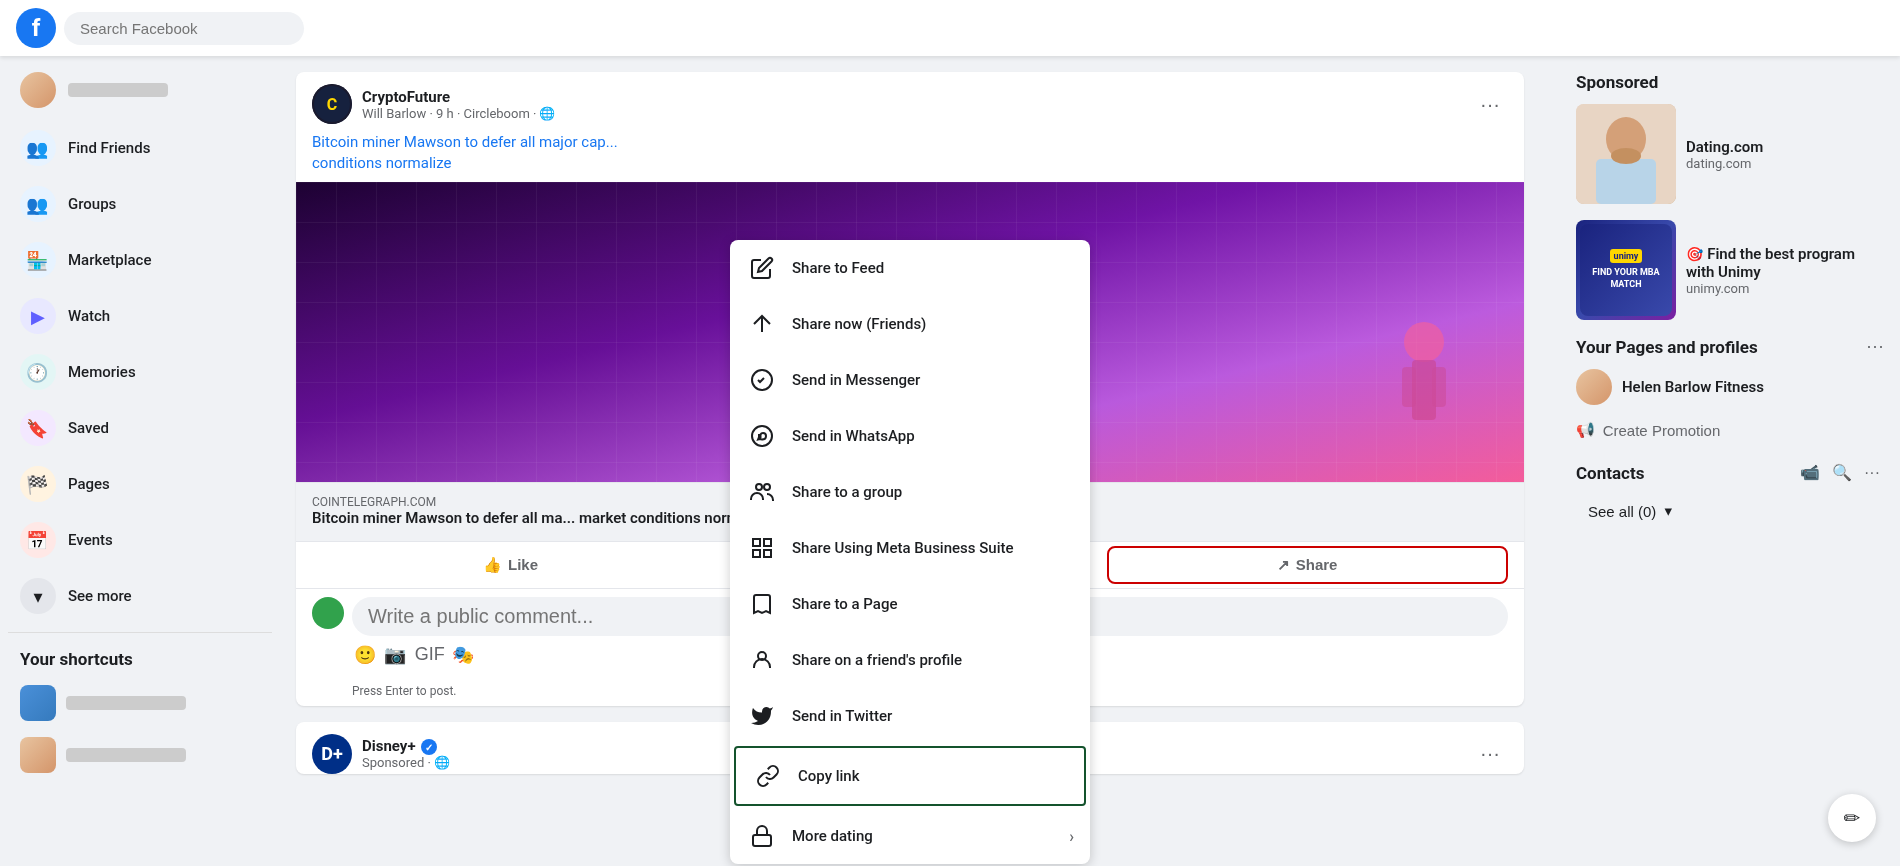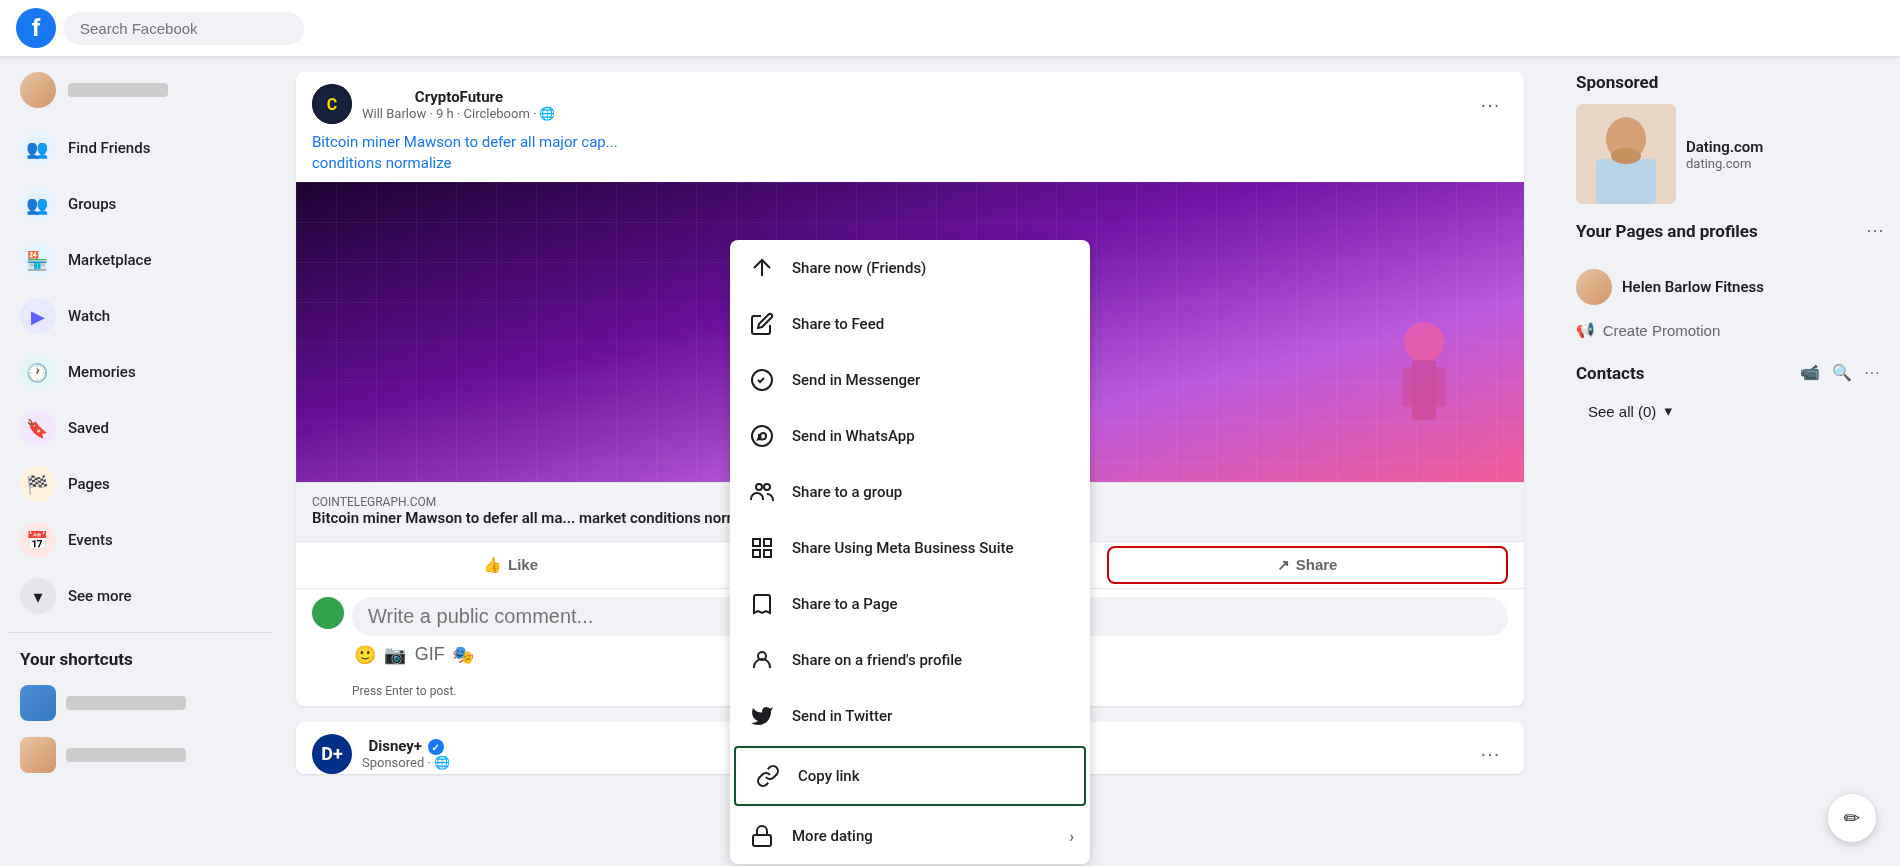--- a/index.html
+++ b/index.html
@@ -172,21 +172,21 @@
       font-weight: bold;
       font-size: 14px;
       flex-shrink: 0;
       overflow: hidden;
       position: relative;
     }
     .post-avatar-crypto {
       background: linear-gradient(135deg, #1a1a2e, #16213e);
       color: #ffd700;
     }
-    .post-author-info { display: flex; flex-direction: column; align-items: center; }
+    .post-author-info { display: flex; flex-direction: column; }
     .post-author-name { font-weight: 700; font-size: 15px; color: #1c1e21; }
     .post-author-sub { font-size: 13px; color: #65676b; display: flex; align-items: center; gap: 4px; }
     .post-menu-btn {
       background: none;
       border: none;
       cursor: pointer;
       padding: 8px;
       border-radius: 50%;
       font-size: 20px;
       color: #65676b;
@@ -353,21 +353,21 @@
       padding: 4px;
     }
     .sponsored-info { display: flex; flex-direction: column; justify-content: center; }
     .sponsored-name { font-weight: 600; font-size: 15px; }
     .sponsored-url { font-size: 13px; color: #65676b; }
 
     .right-section-title {
       font-size: 17px;
       font-weight: 700;
       color: #1c1e21;
-      margin: 16px 0 28px;
+      margin: 16px 0 12px;
       display: flex;
       align-items: center;
       justify-content: space-between;
     }
     .right-section-more {
       background: none;
       border: none;
       cursor: pointer;
       color: #65676b;
       font-size: 18px;
@@ -652,33 +652,33 @@
             </div>
           </div>
         </div>
         <div class="comment-hint" style="padding-left:56px;padding-bottom:8px;">Press Enter to post.</div>
       </div>
 
       <div class="share-dropdown">
         <div class="share-menu-item">
           <div class="share-menu-icon">
             <svg width="24" height="24" viewBox="0 0 24 24" fill="none" stroke="currentColor" stroke-width="2">
-                <path d="M4 12l8-8 8 8M12 4v16"></path>
-              </svg>
-          </div>
-          <span>Share now (Friends)</span>
-        </div>
-        <div class="share-menu-item">
-          <div class="share-menu-icon">
-            <svg width="24" height="24" viewBox="0 0 24 24" fill="none" stroke="currentColor" stroke-width="2">
                 <path d="M11 4H4a2 2 0 00-2 2v14a2 2 0 002 2h14a2 2 0 002-2v-7"></path>
                 <path d="M18.5 2.5a2.121 2.121 0 013 3L12 15l-4 1 1-4 9.5-9.5z"></path>
               </svg>
           </div>
           <span>Share to Feed</span>
+        </div>
+        <div class="share-menu-item">
+          <div class="share-menu-icon">
+            <svg width="24" height="24" viewBox="0 0 24 24" fill="none" stroke="currentColor" stroke-width="2">
+                <path d="M4 12l8-8 8 8M12 4v16"></path>
+              </svg>
+          </div>
+          <span>Share now (Friends)</span>
         </div>
         <div class="share-menu-item">
           <div class="share-menu-icon">
             <svg width="24" height="24" viewBox="0 0 24 24" fill="none" stroke="currentColor" stroke-width="2">
                 <circle cx="12" cy="12" r="10"></circle>
                 <path d="M8 12l2 2 4-4"></path>
               </svg>
           </div>
           <span>Send in Messenger</span>
         </div>
@@ -790,20 +790,35 @@
           <rect x="20" y="55" width="60" height="45" rx="5" fill="#b8d4e8"></rect>
           <ellipse cx="50" cy="52" rx="15" ry="8" fill="#c49060"></ellipse>
         </svg>
       </div>
       <div class="sponsored-info">
         <span class="sponsored-name">Dating.com</span>
         <span class="sponsored-url">dating.com</span>
       </div>
     </div>
 
+    <div class="sponsored-item">
+      <div class="sponsored-img unimy">
+        <div style="background: linear-gradient(135deg, #1a237e, #3949ab); width:100%; height:100%; display:flex; flex-direction:column; align-items:center; justify-content:center; border-radius:8px; padding:6px;">
+          <div style="background:#ffd700;color:#1a237e;font-size:9px;font-weight:bold;padding:2px 4px;border-radius:3px;margin-bottom:4px;">unimy</div>
+          <div style="color:#fff;font-size:9px;font-weight:bold;text-align:center;line-height:1.3;">FIND YOUR MBA MATCH</div>
+        </div>
+      </div>
+      <div class="sponsored-info">
+        <span class="sponsored-name">
+          <span style="color:#e41e3f; font-size:14px;">🎯</span>
+          <span>Find the best program with Unimy</span>
+        </span>
+        <span class="sponsored-url">unimy.com</span>
+      </div>
+    </div>
 
     <div class="right-section-title">
       <span>Your Pages and profiles</span>
       <button class="right-section-more">···</button>
     </div>
 
     <div class="pages-item">
       <div class="pages-avatar" style="background: linear-gradient(135deg,#e8c4a0,#d4956a);"></div>
       <div class="pages-info">
         <span class="pages-name">Helen Barlow Fitness</span>

